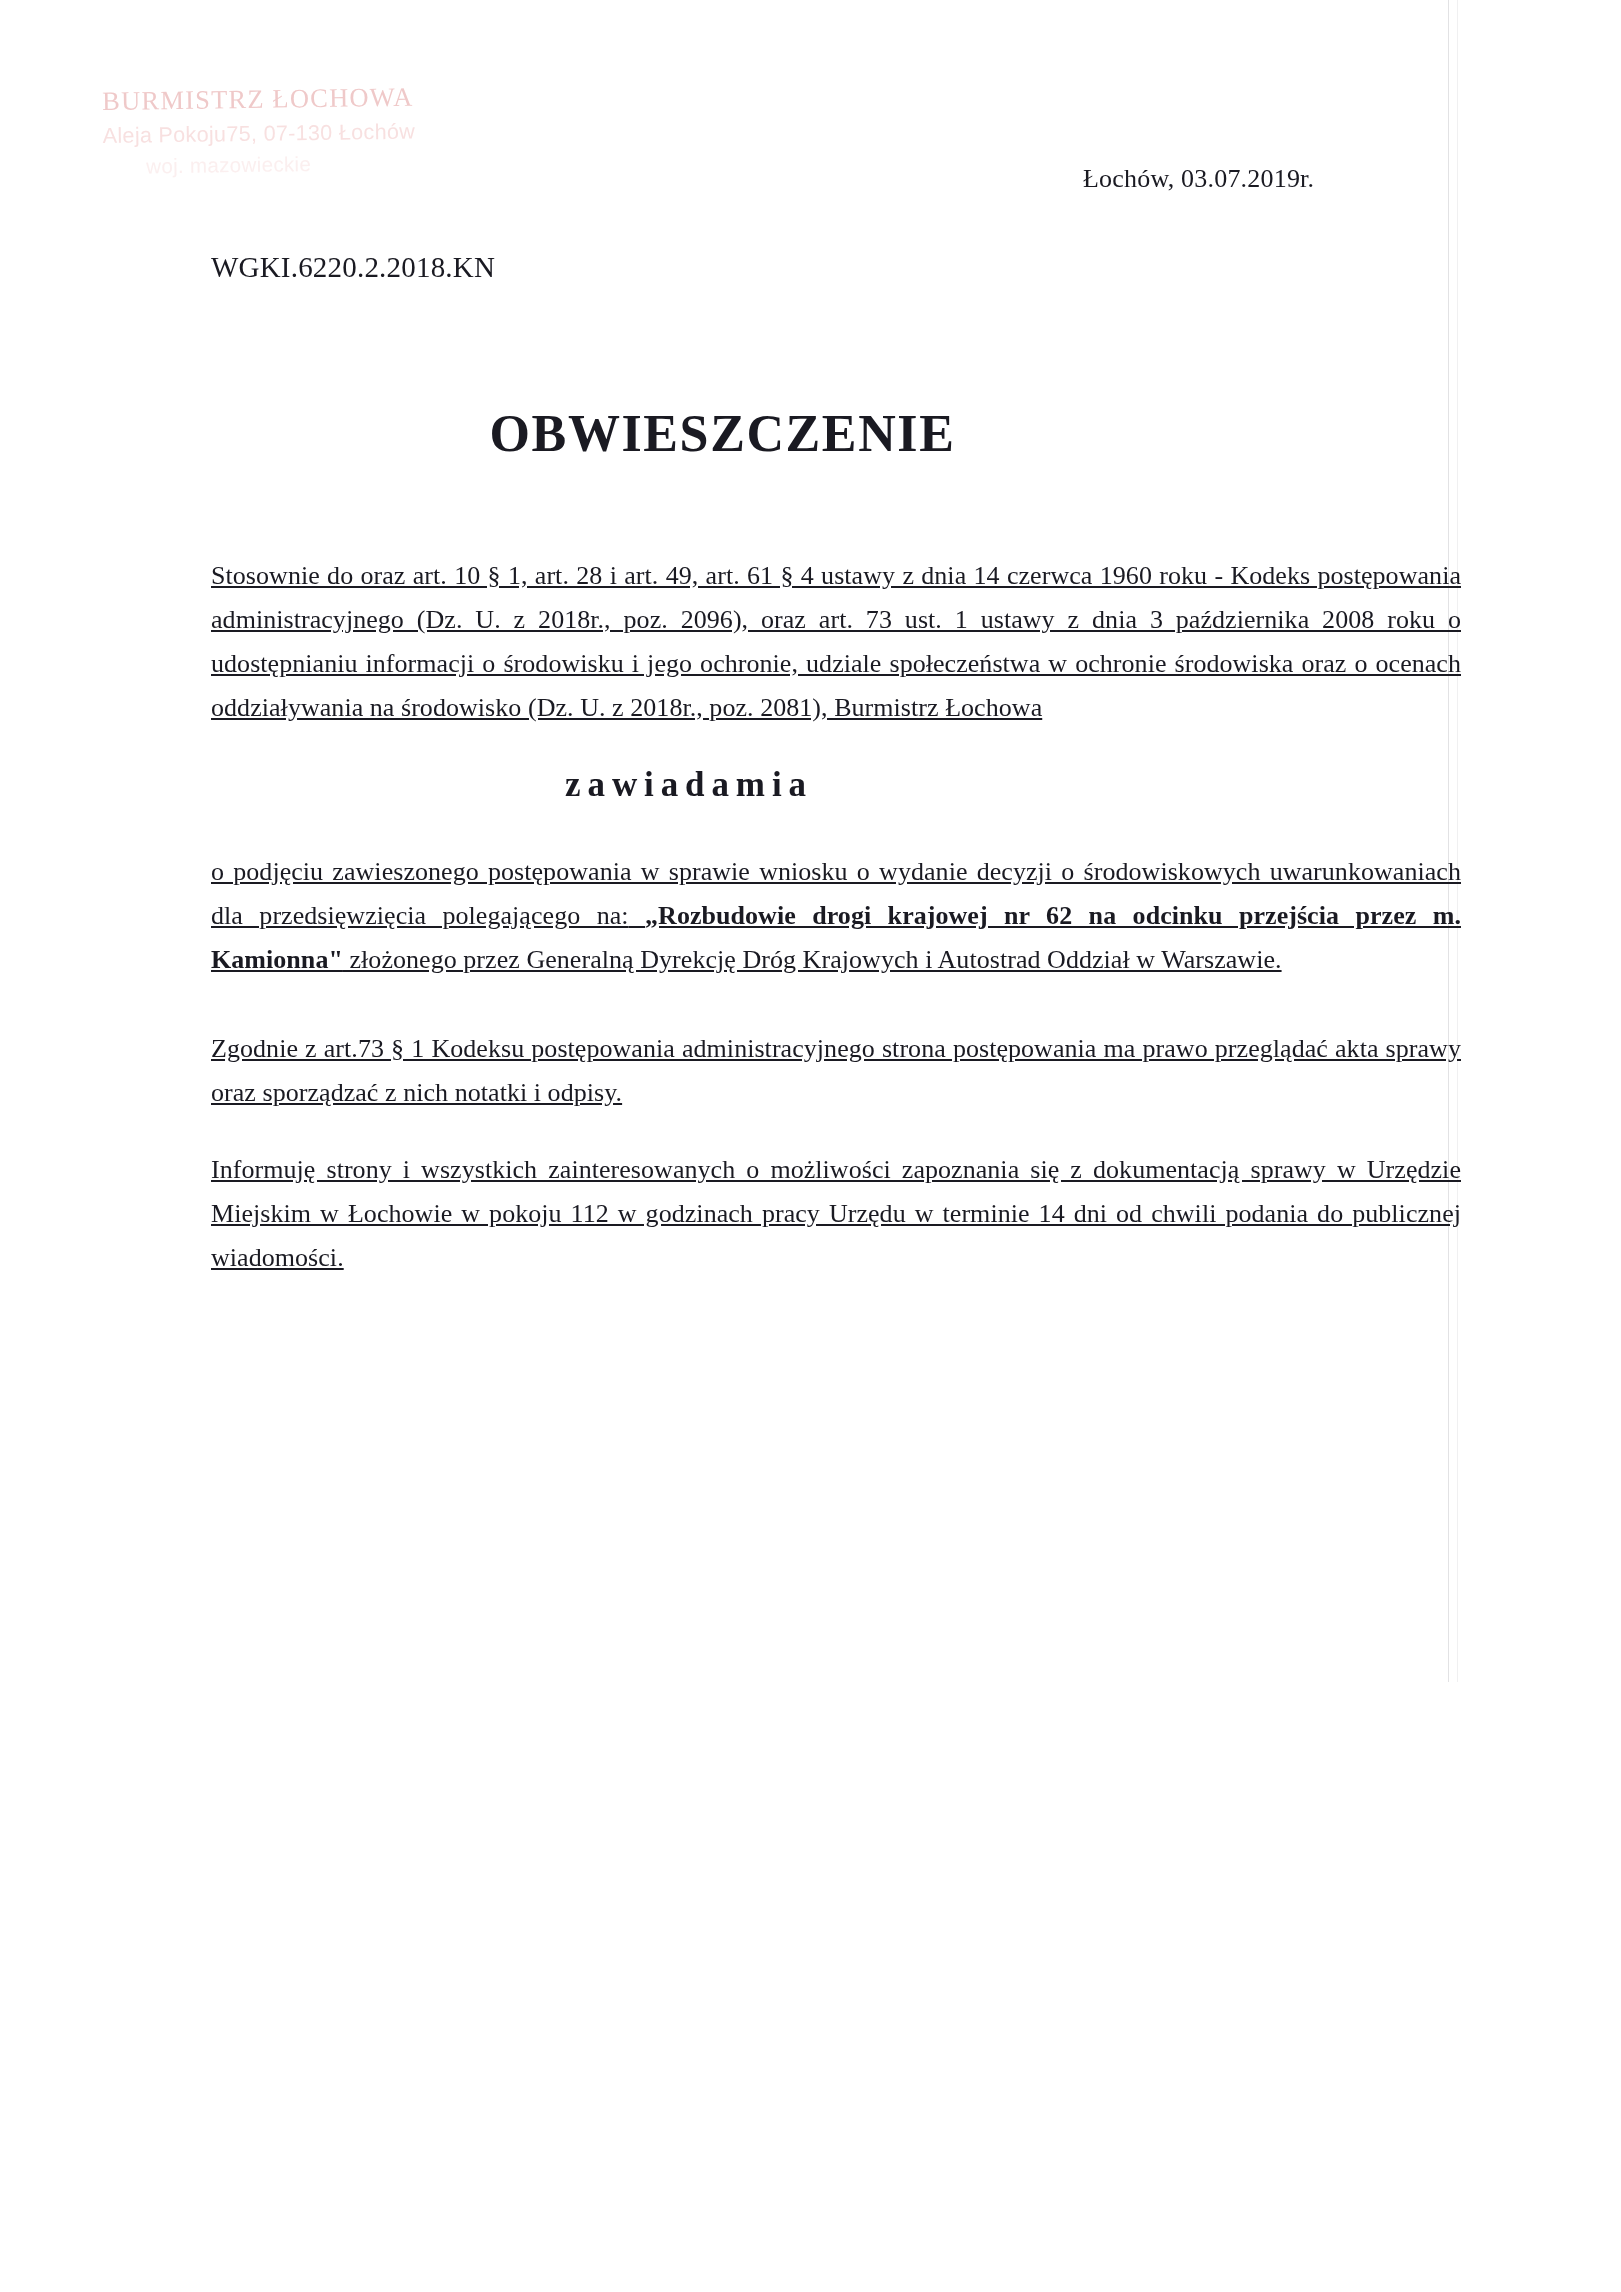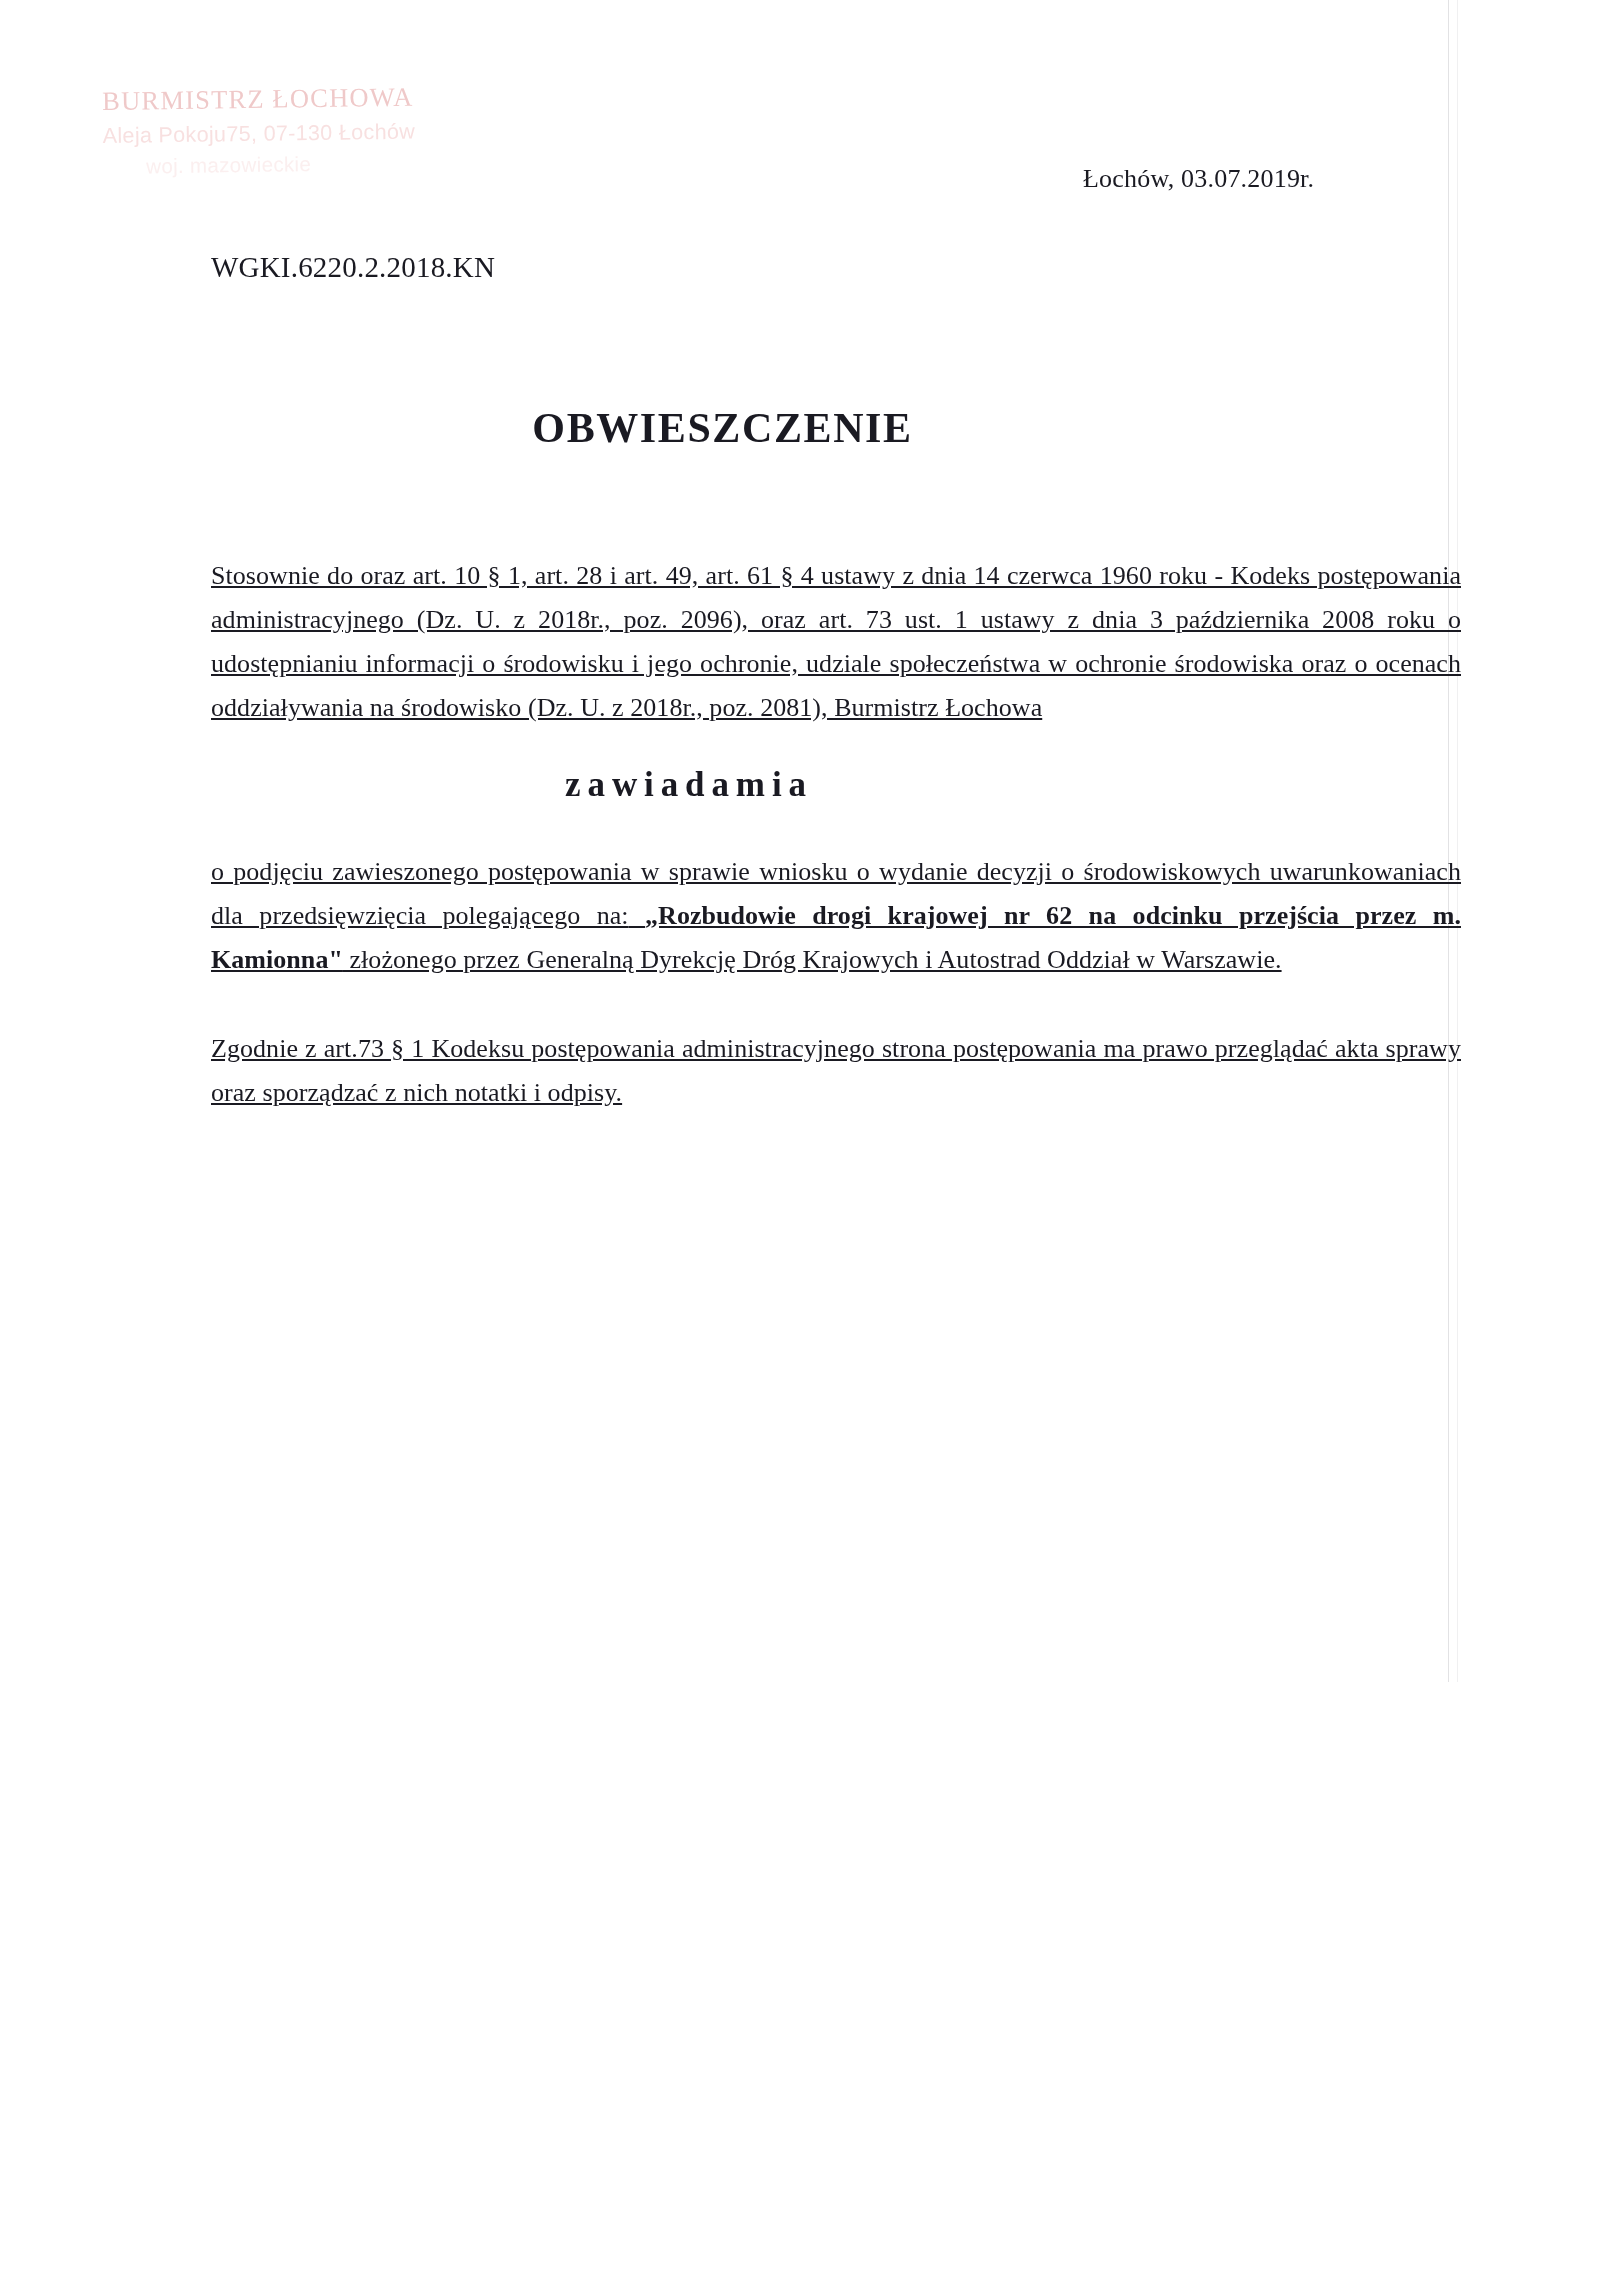--- a/index.html
+++ b/index.html
@@ -88,21 +88,21 @@
     white-space: nowrap;
   }
 
   
   .doc-title {
     position: absolute;
     left: 0;
     right: 0;
     top: 404px;
     text-align: center;
-    font-size: 42px;
+    font-size: 52px;
     font-weight: bold;
     letter-spacing: 1.6px;
     padding-right: 176px;
   }
   .doc-subtitle {
     position: absolute;
     left: 0;
     right: 0;
     top: 468px;
     text-align: center;
@@ -212,20 +212,21 @@
 
     <p class="centered-word">zawiadamia</p>
 
     <p class="para gap-lg">
       <span>o podjęciu zawieszonego postępowania w sprawie wniosku o wydanie decyzji o środowiskowych  uwarunkowaniach dla przedsięwzięcia polegającego na:</span>
       <b>„Rozbudowie drogi krajowej nr 62 na odcinku przejścia przez m. Kamionna"</b><span> złożonego przez Generalną Dyrekcję Dróg Krajowych i Autostrad Oddział w Warszawie.</span>
     </p>
 
     <p class="para gap-lg">Zgodnie z art.73 § 1 Kodeksu postępowania administracyjnego strona postępowania  ma prawo przeglądać akta sprawy oraz sporządzać z nich notatki i odpisy.</p>
 
+    <p class="para gap-md">Informuję strony i wszystkich zainteresowanych o możliwości zapoznania się z dokumentacją sprawy w Urzędzie Miejskim w Łochowie w pokoju 112 w godzinach pracy Urzędu w terminie 14 dni od chwili podania do publicznej wiadomości.</p>
 
 
   </div>
 
   <div class="sig-block">
     <div class="sig-stamp-title">BURMISTRZ ŁOCHOWA</div>
     <div class="sig-stamp-name">Robert Mirosław Gołaszewski</div>
 
     <svg class="sig-ink" viewBox="0 0 480 310" aria-hidden="true">
       <g fill="none" stroke="#4b4bc8" stroke-linecap="round" stroke-linejoin="round" opacity="0.9">

